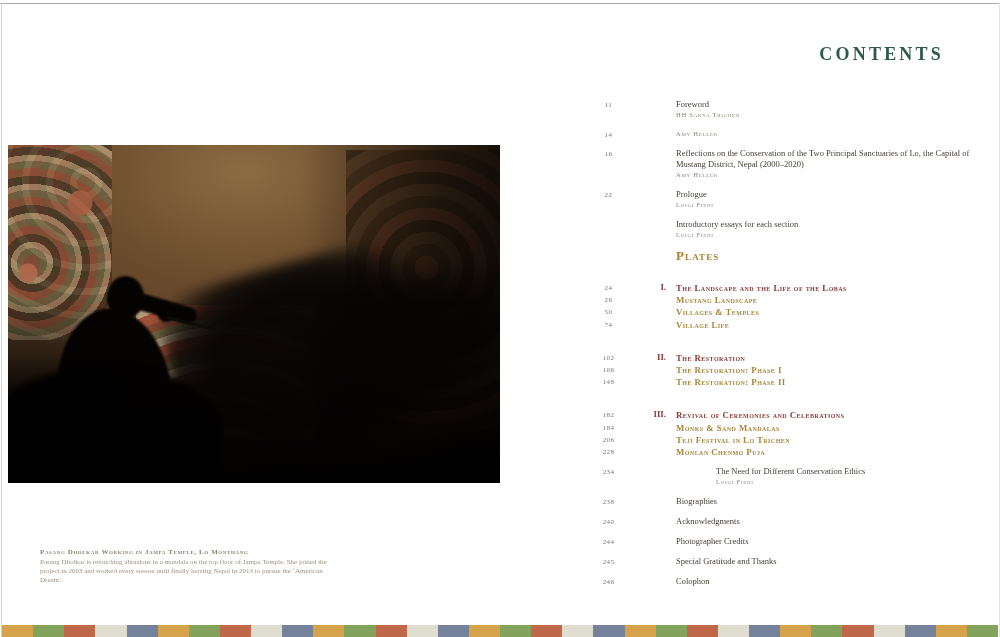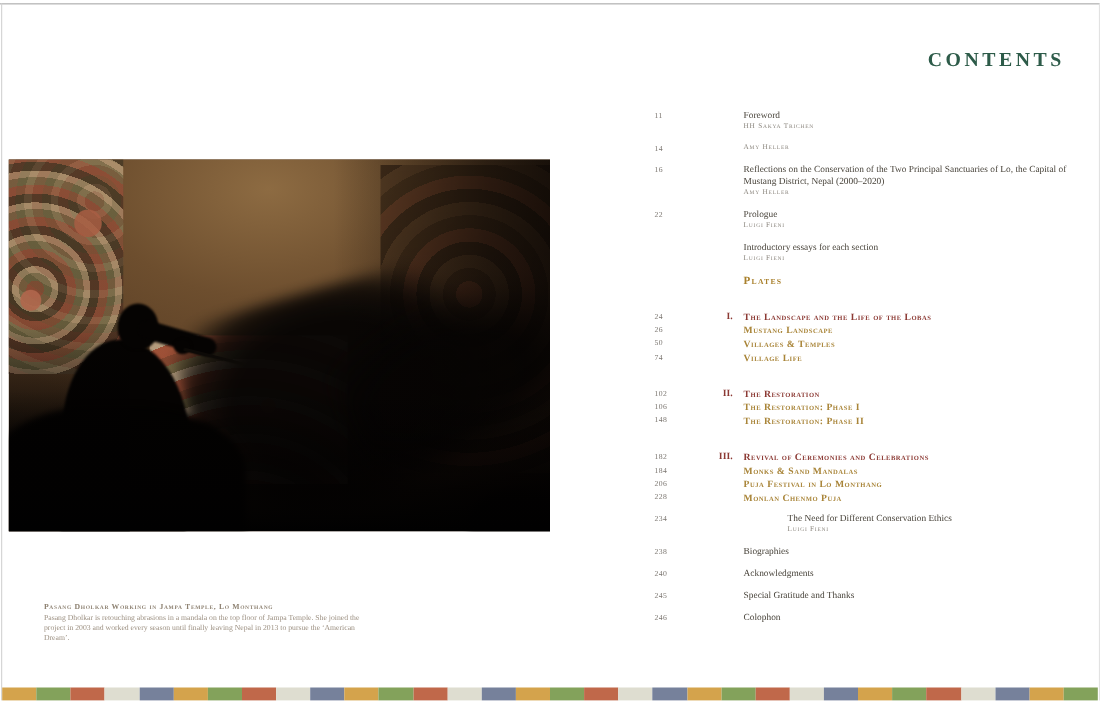--- a/index.html
+++ b/index.html
@@ -7,36 +7,36 @@
   body { font-family:"Liberation Serif", serif; }
   .sheet {
     position:relative; width:1000px; height:637px; background:#ffffff; overflow:hidden;
   }
   .edge-top { position:absolute; top:3px; left:0; right:0; height:1px; background:#a9a9a9; }
   .edge-left { position:absolute; top:3px; left:1px; bottom:0; width:1px; background:#d2d2d2; }
   .edge-right { position:absolute; top:3px; right:0; bottom:0; width:1px; background:#e2e2e2; }
 
   
   .contents-title {
-    position:absolute; top:44px; right:32px;
+    position:absolute; top:44px; right:56px;
     font-size:18px; font-weight:600; letter-spacing:3.2px;
     color:#2d5b49;
   }
 
   
   .toc { position:absolute; left:595px; top:99px; width:397px; }
   .row { display:grid; grid-template-columns:27px 54px 1fr; }
-  .num { text-align:left; font-size:7px; color:#7b7670; letter-spacing:.4px; padding-top:2px; }
+  .num { text-align:center; font-size:7px; color:#7b7670; letter-spacing:.4px; padding-top:2px; }
   .roman { text-align:right; padding-right:10px; font-size:8.8px; font-weight:600; color:#8c3a34; font-variant:small-caps; line-height:11px; }
   .t { font-size:8.5px; color:#474239; line-height:11px; }
   .author { font-size:6.6px; font-variant:small-caps; letter-spacing:.7px; color:#8b867e; line-height:10px; }
   .e-plain { margin-bottom:9px; }
   .e-noauthor { margin-bottom:9px; }
   .e-plates { margin:10px 0 5px; }
-  .e-plates .t { font-variant:small-caps; font-weight:700; color:#a9802c; font-size:10px; letter-spacing:1.1px; }
+  .e-plates .t { font-variant:small-caps; font-weight:700; color:#a9802c; font-size:13px; letter-spacing:1.1px; }
   .e-section { margin-top:21px; }
   .e-section .t { font-variant:small-caps; font-weight:600; color:#8c3a34; font-size:8.8px; letter-spacing:.45px; line-height:12.2px; }
   .e-sub .t { font-variant:small-caps; font-weight:600; color:#a98539; font-size:8.8px; letter-spacing:.45px; line-height:12.2px; }
 
   
   .photo {
     position:absolute; left:8px; top:145px; width:492px; height:338px;
     background:
       radial-gradient(ellipse 340px 220px at 48% 8%, #8d6b42 0%, #6d4e2e 45%, rgba(40,26,15,0) 100%),
       linear-gradient(115deg, #4c3520 0%, #553a22 35%, #2c1c10 70%, #160d07 100%);
@@ -239,21 +239,21 @@
         <div class="num">184</div>
         <div class="roman"></div>
         <div>
           <div class="t">Monks &amp; Sand Mandalas</div>
         </div>
       </div>
       <div class="row e-sub">
         <div class="num">206</div>
         <div class="roman"></div>
         <div>
-          <div class="t">Puja Festival in Lo Monthang</div>
+          <div class="t">Teji Festival in Lo Trichen</div>
         </div>
       </div>
       <div class="row e-sub">
         <div class="num">228</div>
         <div class="roman"></div>
         <div>
           <div class="t">Monlan Chenmo Puja</div>
         </div>
       </div>
       <div class="row e-plain" style="margin-top: 8px; gap: 20px;">
@@ -272,20 +272,27 @@
         </div>
       </div>
       <div class="row e-plain e-noauthor">
         <div class="num">240</div>
         <div class="roman"></div>
         <div>
           <div class="t">Acknowledgments</div>
         </div>
       </div>
       <div class="row e-plain e-noauthor">
+        <div class="num">244</div>
+        <div class="roman"></div>
+        <div>
+          <div class="t">Photographer Credits</div>
+        </div>
+      </div>
+      <div class="row e-plain e-noauthor">
         <div class="num">245</div>
         <div class="roman"></div>
         <div>
           <div class="t">Special Gratitude and Thanks</div>
         </div>
       </div>
       <div class="row e-plain e-noauthor">
         <div class="num">246</div>
         <div class="roman"></div>
         <div>

